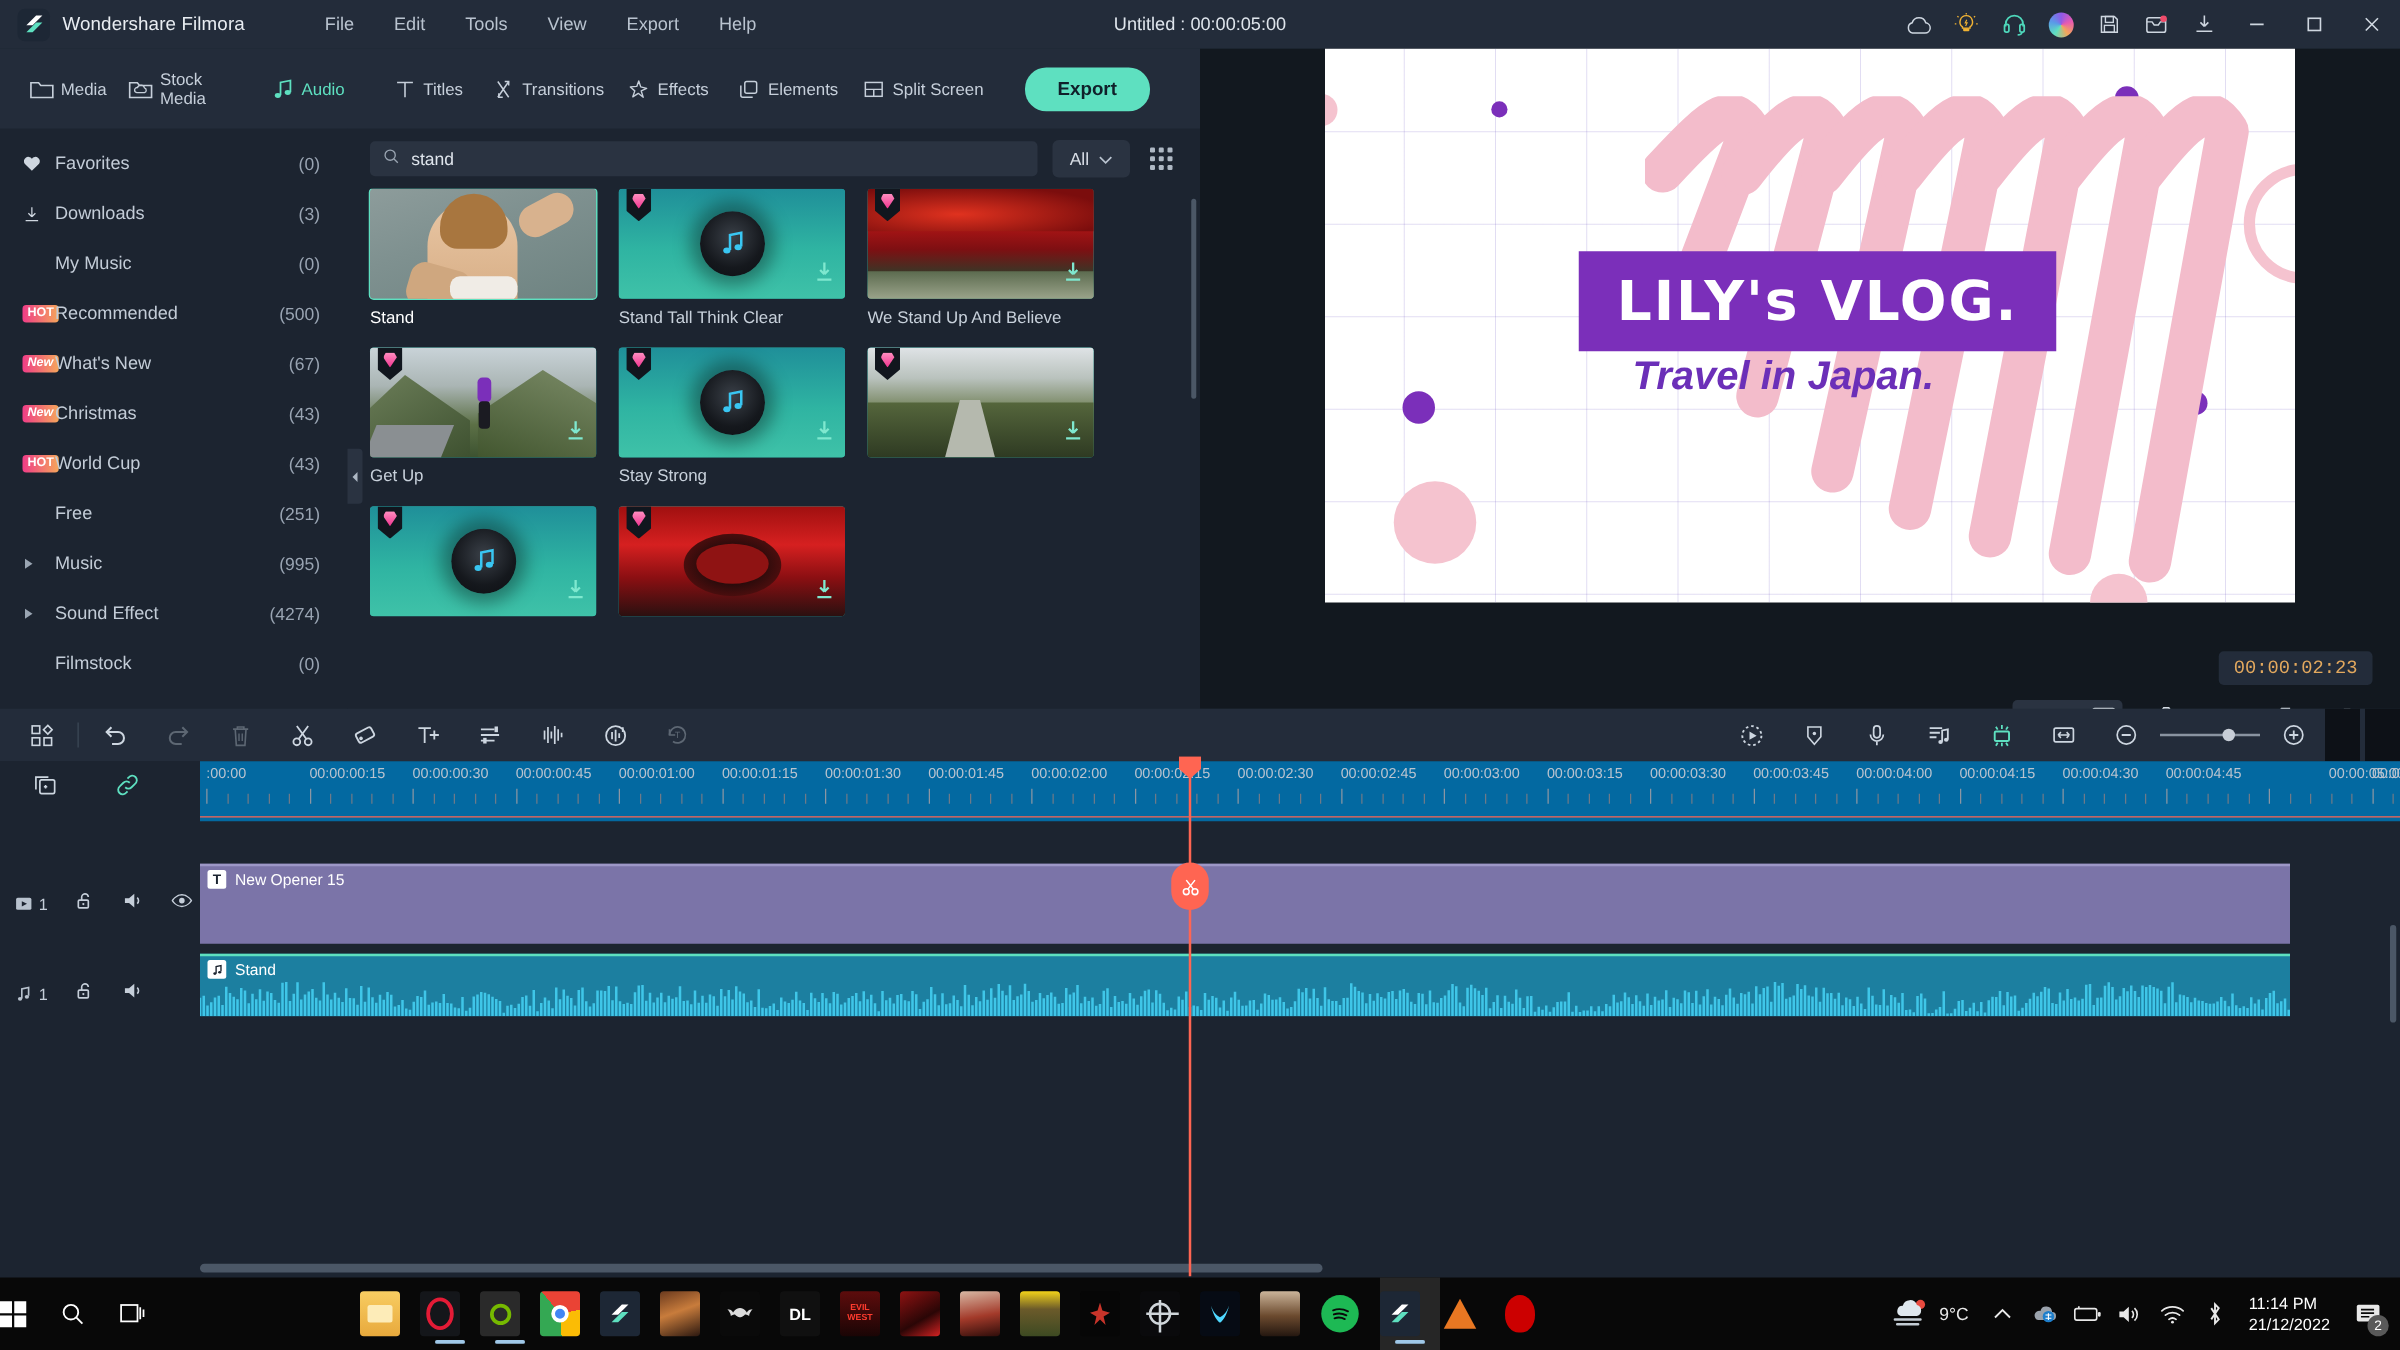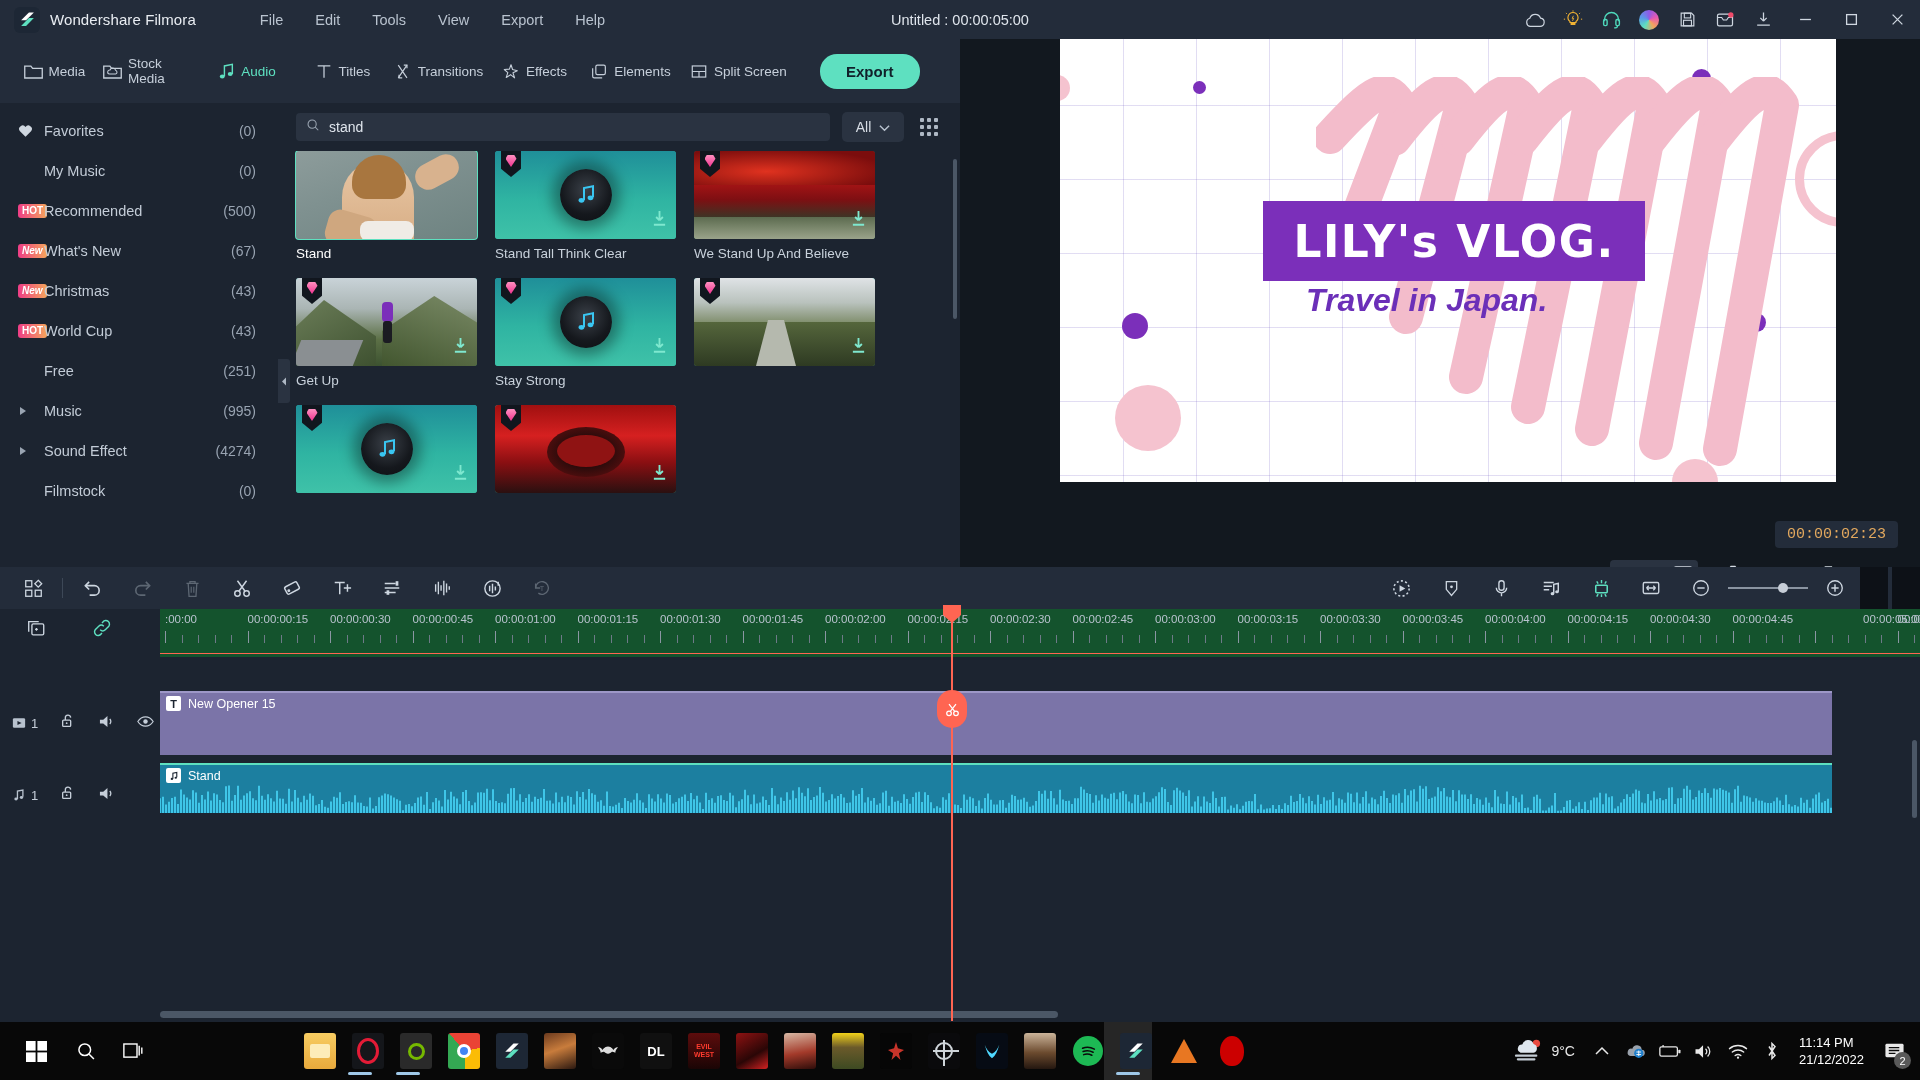--- a/index.html
+++ b/index.html
@@ -87,21 +87,21 @@
   .tb-sep{width:1px;height:20px;background:#3d4857;margin:0 4px;}
   .zoomslider{display:flex;align-items:center;gap:0;margin:0 2px;}
   .zs-track{width:80px;height:2px;background:#8a94a1;position:relative;}
   .zs-knob{position:absolute;left:50px;top:-4px;width:10px;height:10px;border-radius:50%;background:#c7ced7;}
   .blackblock{width:28px;height:42px;background:#0d1117;}
 
   
   .timeline{position:absolute;left:0;top:609px;width:1920px;height:412px;background:#1c2430;}
   .tl-left{position:absolute;left:0;top:0;width:160px;height:412px;background:#1c2430;}
   .tl-tools{height:42px;display:flex;align-items:center;padding-left:26px;gap:46px;}
-  .ruler{position:absolute;left:160px;top:0;width:1760px;height:48px;background:#14532d;}
+  .ruler{position:absolute;left:160px;top:0;width:1760px;height:48px;background:#0369a1;}
   .rl{position:absolute;top:4px;color:#b9c3cf;font-size:11.5px;white-space:nowrap;font-family:"Liberation Sans",sans-serif;}
   .ticks{position:absolute;left:0;top:22px;width:1760px;height:14px;}
   .tick{position:absolute;top:4px;width:1px;height:8px;background:#6e7a88;}
   .tick.maj{top:0;height:12px;background:#8b96a3;}
   .redline{position:absolute;left:160px;top:44px;width:1760px;height:1.4px;background:#ff6552;}
 
   .track{position:absolute;left:0;height:64px;}
   .trk-head{position:absolute;left:0;width:160px;height:64px;display:flex;align-items:center;gap:22px;padding-left:12px;color:#c5ced9;}
   .trk-body{position:absolute;left:160px;height:64px;}
   .clipV{position:absolute;left:0;top:0;width:1672px;height:64px;background:#7b74a8;border-top:2px solid #9d97c7;}
@@ -113,21 +113,21 @@
   .playhead{position:absolute;left:951px;top:609px;width:2px;height:412px;background:#ff6552;z-index:30;}
   .ph-head{position:absolute;left:-8px;top:-4px;width:18px;height:18px;background:#ff6552;clip-path:polygon(0 0,100% 0,100% 55%,50% 100%,0 55%);}
   .ph-cut{position:absolute;left:-14px;top:81px;width:30px;height:38px;background:#ff6552;border-radius:15px 15px 15px 15px;display:flex;align-items:center;justify-content:center;}
 
   .hscroll{position:absolute;left:160px;bottom:3px;width:1760px;height:7px;}
   .hscroll i{position:absolute;left:0;top:0;width:898px;height:7px;background:#4b5766;border-radius:4px;display:block;}
   .vscroll{position:absolute;right:3px;top:740px;width:5px;height:78px;background:#4b5766;border-radius:3px;}
 
   
   .taskbar{position:absolute;left:0;bottom:0;width:1920px;height:58px;background:#080808;display:flex;align-items:center;}
-  .tbi{width:48px;height:58px;display:flex;align-items:center;justify-content:flex-end;position:relative;}
+  .tbi{width:48px;height:58px;display:flex;align-items:center;justify-content:flex-start;position:relative;}
   .tbi .app{width:32px;height:36px;border-radius:3px;overflow:hidden;display:flex;align-items:center;justify-content:center;}
   .tbi .ul{position:absolute;bottom:5px;left:12px;width:24px;height:3px;background:#9fc8e8;border-radius:2px;}
   .tbi.act{background:#262626;}
   .apps{display:flex;margin-left:144px;}
   .tray{margin-left:auto;display:flex;align-items:center;gap:0;padding-right:6px;color:#e8e8e8;font-size:13px;}
   .tray .ic{width:34px;height:58px;display:flex;align-items:center;justify-content:center;}
   .clock{display:flex;flex-direction:column;line-height:17px;font-size:13px;color:#fff;padding:0 10px;}
   .notif{width:40px;height:58px;display:flex;align-items:center;justify-content:center;position:relative;}
   .notif .cnt{position:absolute;right:3px;bottom:11px;width:17px;height:17px;border-radius:50%;background:#595959;color:#fff;font-size:11px;display:flex;align-items:center;justify-content:center;}
 </style>
@@ -291,20 +291,29 @@
 
 <div class="sidebar">
   <div class="sb-item">
     <span class="sb-ico">
         <svg width="15" height="14" viewBox="0 0 24 22">
           <path d="M12 20 2.8 11A5.4 5.4 0 0 1 12 4.6 5.4 5.4 0 0 1 21.2 11z" fill="#cfd7e0"></path>
         </svg>
       </span>
     <span class="sb-label">Favorites</span>
     <span class="sb-count">(0)</span>
+  </div>
+  <div class="sb-item">
+    <span class="sb-ico">
+        <svg width="15" height="15" viewBox="0 0 24 24">
+          <path d="M12 3v12m0 0-4.5-4.5M12 15l4.5-4.5M4 20h16" fill="none" stroke="#cfd7e0" stroke-width="1.6"></path>
+        </svg>
+      </span>
+    <span class="sb-label">Downloads</span>
+    <span class="sb-count">(3)</span>
   </div>
   <div class="sb-item">
     <span class="sb-ico"></span>
     <span class="sb-label">My Music</span>
     <span class="sb-count">(0)</span>
   </div>
   <div class="sb-item">
     <span class="sb-ico">
         <i class="tag hot">HOT</i>
       </span>

